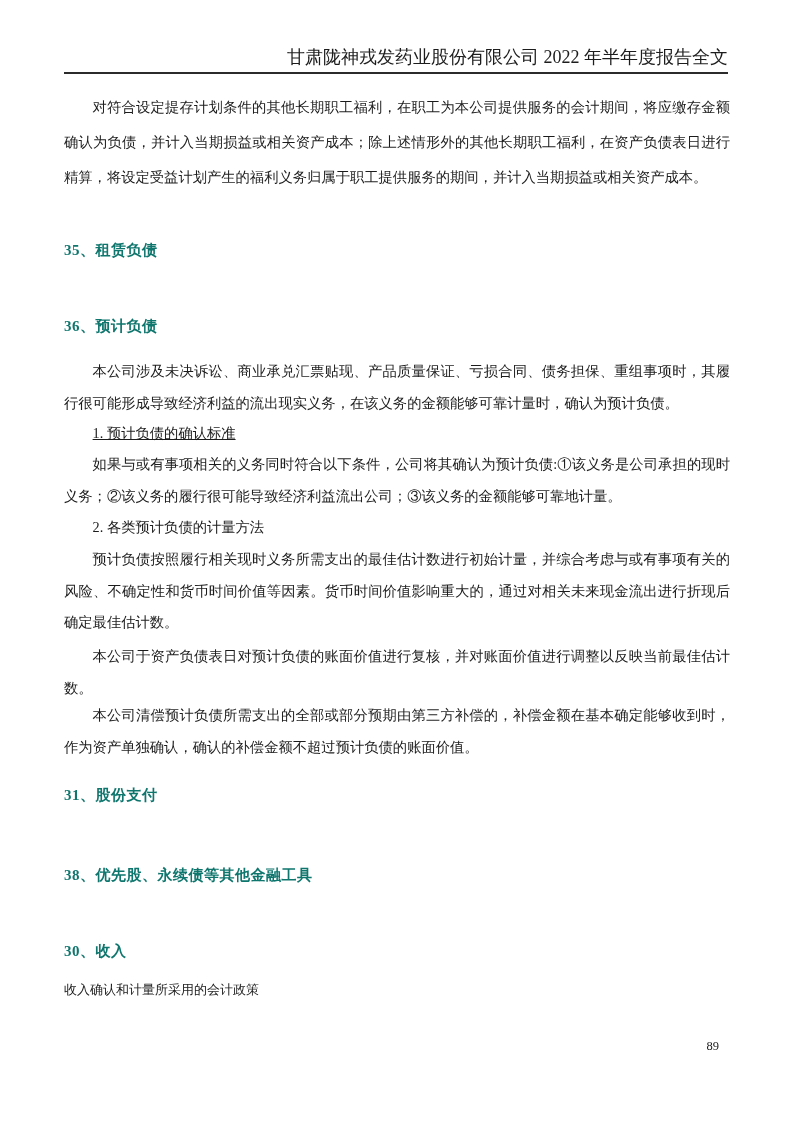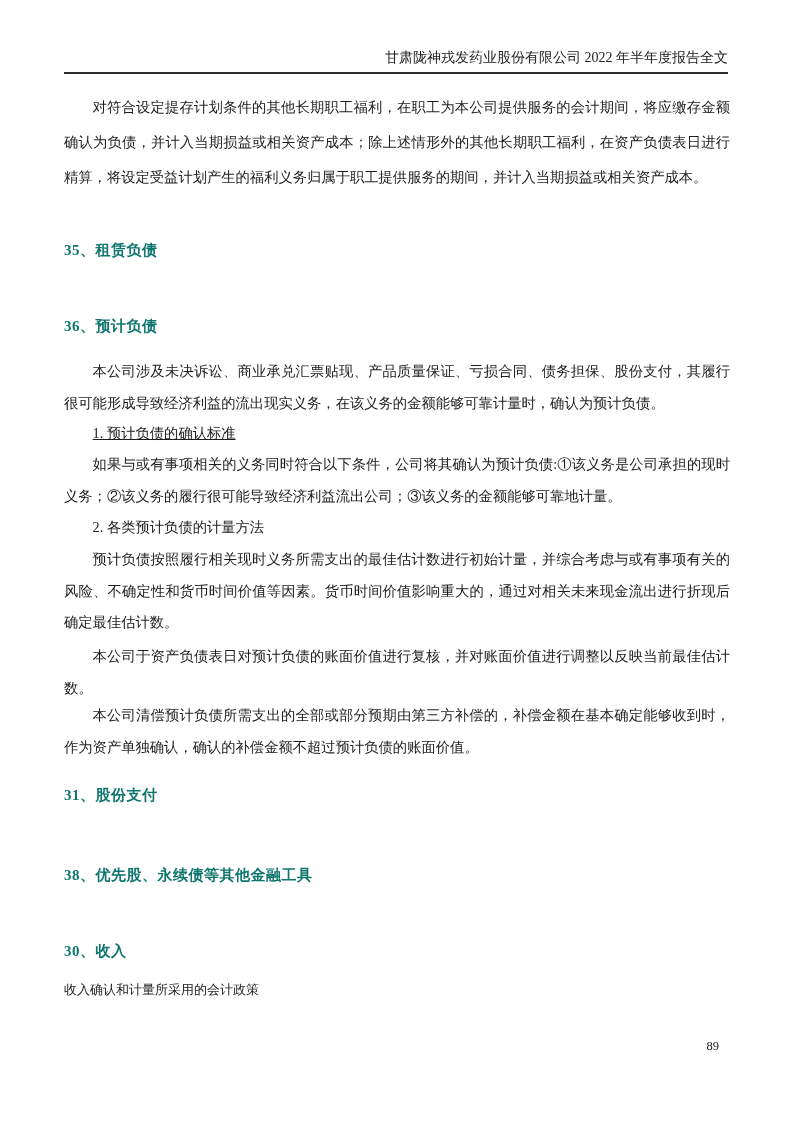--- a/index.html
+++ b/index.html
@@ -15,21 +15,21 @@
     color: #1c1c1c;
     font-family: "Liberation Serif", "DejaVu Serif", serif;
     overflow: hidden;
   }
   .header {
     position: absolute;
     left: 64px;
     top: 49px;
     width: 664px;
     text-align: right;
-    font-size: 14px;
+    font-size: 18px;
     line-height: 17px;
     padding-bottom: 6px;
     border-bottom: 2px solid #2b2b2b;
   }
   .para {
     position: absolute;
     left: 64px;
     width: 666px;
     margin: 0;
     font-size: 14.3px;
@@ -88,21 +88,21 @@
   <header class="header">
     <span>甘肃陇神戎发药业股份有限公司 2022 年半年度报告全文</span>
   </header>
 
   <p class="para para-first">对符合设定提存计划条件的其他长期职工福利，在职工为本公司提供服务的会计期间，将应缴存金额确认为负债，并计入当期损益或相关资产成本；除上述情形外的其他长期职工福利，在资产负债表日进行精算，将设定受益计划产生的福利义务归属于职工提供服务的期间，并计入当期损益或相关资产成本。</p>
 
   <h2 class="heading h35">35、租赁负债</h2>
 
   <h2 class="heading h36">36、预计负债</h2>
 
-  <p class="para lh-body p-scope">本公司涉及未决诉讼、商业承兑汇票贴现、产品质量保证、亏损合同、债务担保、股份支付，其履行很可能形成导致经济利益的流出现实义务，在该义务的金额能够可靠计量时，确认为预计负债。</p>
+  <p class="para lh-body p-scope">本公司涉及未决诉讼、商业承兑汇票贴现、产品质量保证、亏损合同、债务担保、重组事项时，其履行很可能形成导致经济利益的流出现实义务，在该义务的金额能够可靠计量时，确认为预计负债。</p>
 
   <p class="para p-item1">1. 预计负债的确认标准</p>
 
   <p class="para lh-body p-conditions">如果与或有事项相关的义务同时符合以下条件，公司将其确认为预计负债:①该义务是公司承担的现时义务；②该义务的履行很可能导致经济利益流出公司；③该义务的金额能够可靠地计量。</p>
 
   <p class="para p-item2">2. 各类预计负债的计量方法</p>
 
   <p class="para lh-body p-measurement">预计负债按照履行相关现时义务所需支出的最佳估计数进行初始计量，并综合考虑与或有事项有关的风险、不确定性和货币时间价值等因素。货币时间价值影响重大的，通过对相关未来现金流出进行折现后确定最佳估计数。</p>
 
   <p class="para lh-body p-review">本公司于资产负债表日对预计负债的账面价值进行复核，并对账面价值进行调整以反映当前最佳估计数。</p>

